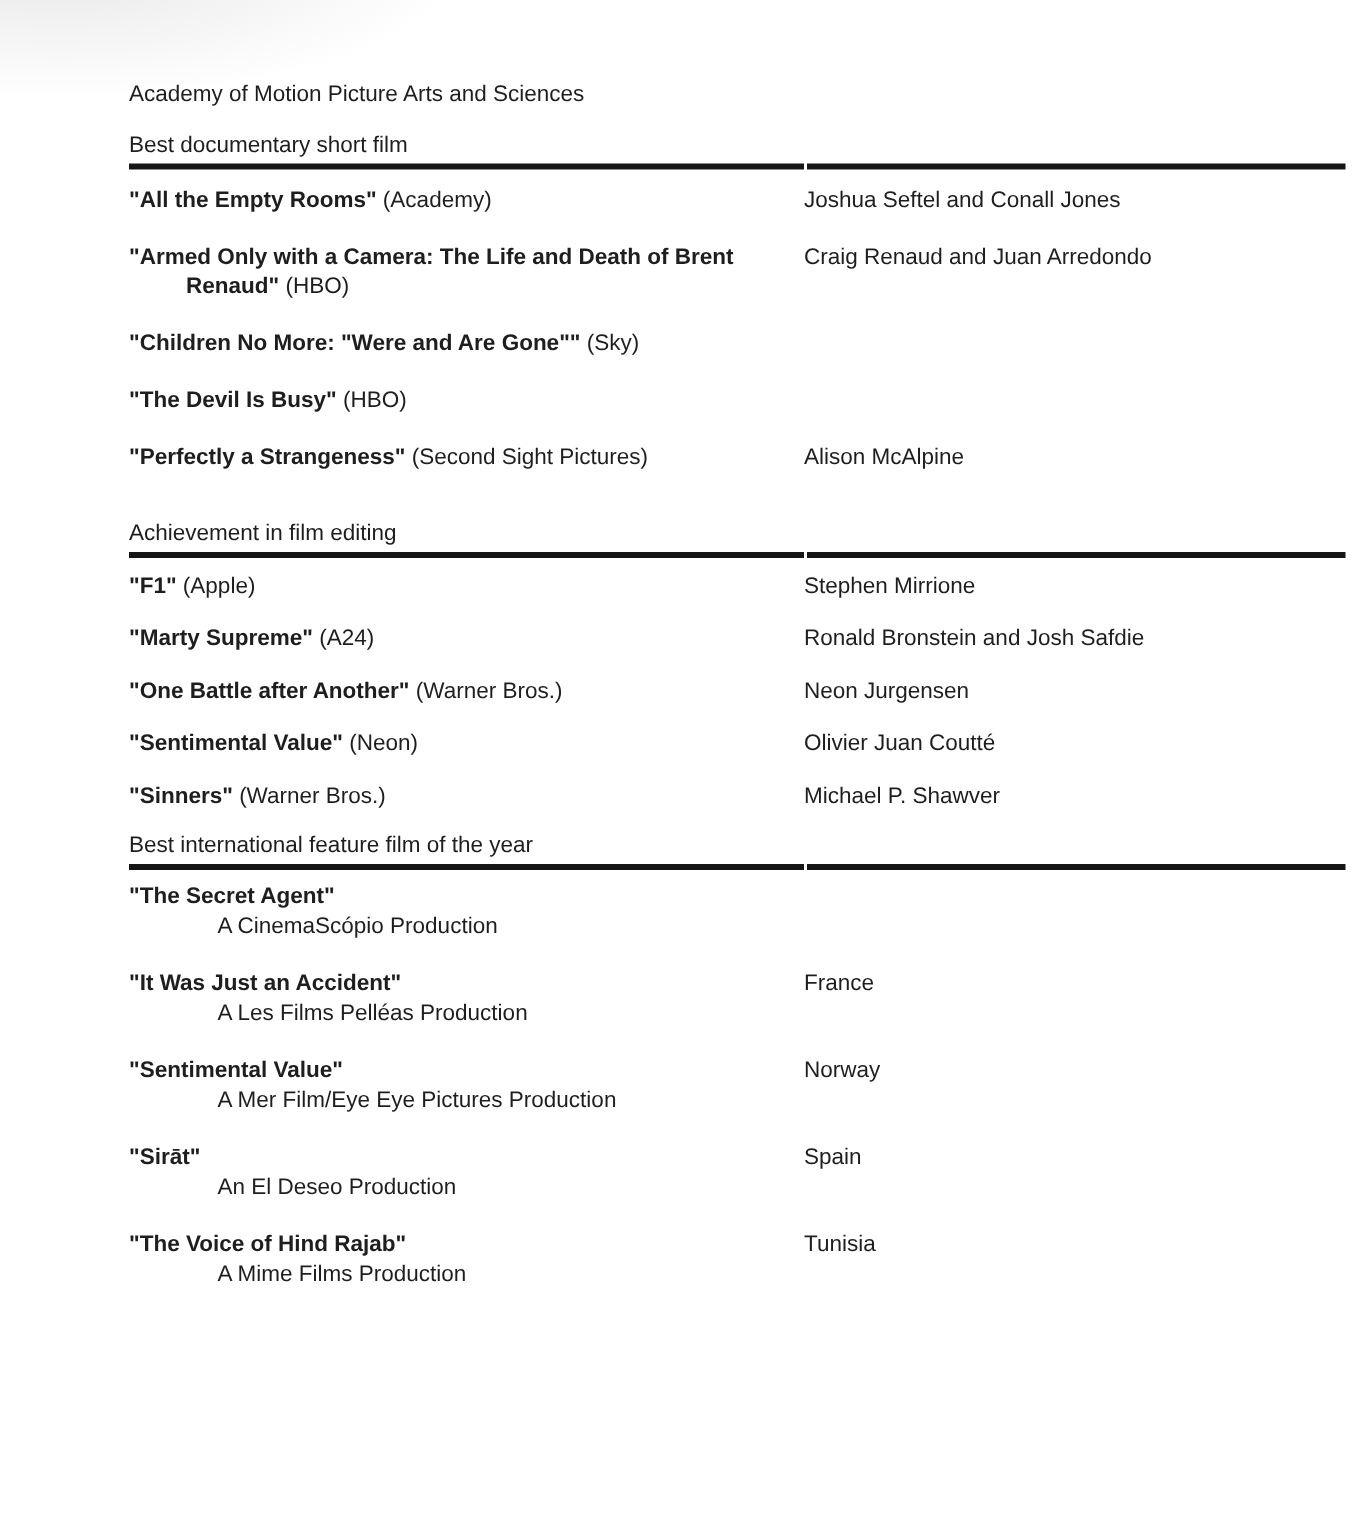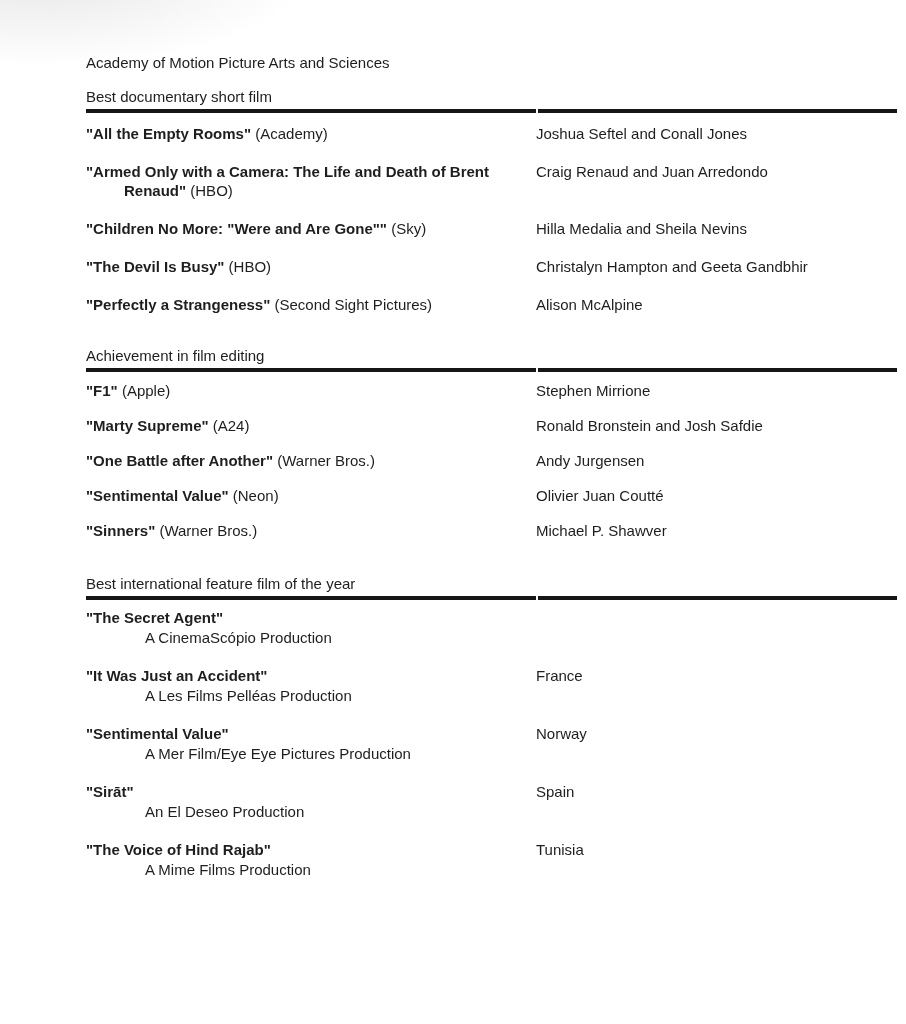--- a/index.html
+++ b/index.html
@@ -34,21 +34,21 @@
     padding-bottom: 3px;
   }
   .sec-head-right {
     flex: 1;
     border-bottom: 4px solid #161616;
   }
   .sec-title { font-size: 15px; line-height: 19px; display: inline-block; }
 
   #sections section:nth-child(1) { margin-top: 15px; }
   #sections section:nth-child(2) { margin-top: 32px; }
-  #sections section:nth-child(3) { margin-top: 34px; }
+  #sections section:nth-child(3) { margin-top: 14px; }
 
   .row { display: flex; }
   .c-left { width: 450px; padding-right: 10px; }
   .c-right { flex: 1; font-size: 15px; line-height: 19px; }
 
   .film {
     font-size: 15px;
     line-height: 19px;
     font-weight: bold;
     padding-left: 38px;
@@ -101,29 +101,27 @@
 
     </div>
     <div class="c-right">Craig Renaud and Juan Arredondo</div>
   </div>
 
   <div class="row">
     <div class="c-left">
       <p class="film"><span class="film-title">"Children No More: "Were and Are Gone""</span><span class="film-suffix"> (Sky)</span></p>
 
     </div>
-    <div class="c-right">Hilla Medalia and Sheila Nevins</div>
   </div>
 
   <div class="row">
     <div class="c-left">
       <p class="film"><span class="film-title">"The Devil Is Busy"</span><span class="film-suffix"> (HBO)</span></p>
 
     </div>
-    <div class="c-right">Christalyn Hampton and Geeta Gandbhir</div>
   </div>
 
   <div class="row">
     <div class="c-left">
       <p class="film"><span class="film-title">"Perfectly a Strangeness"</span><span class="film-suffix"> (Second Sight Pictures)</span></p>
 
     </div>
     <div class="c-right">Alison McAlpine</div>
   </div>
 </div>
@@ -151,21 +149,21 @@
 
     </div>
     <div class="c-right">Ronald Bronstein and Josh Safdie</div>
   </div>
 
   <div class="row">
     <div class="c-left">
       <p class="film"><span class="film-title">"One Battle after Another"</span><span class="film-suffix"> (Warner Bros.)</span></p>
 
     </div>
-    <div class="c-right">Andy Jurgensen</div>
+    <div class="c-right">Neon Jurgensen</div>
   </div>
 
   <div class="row">
     <div class="c-left">
       <p class="film"><span class="film-title">"Sentimental Value"</span><span class="film-suffix"> (Neon)</span></p>
 
     </div>
     <div class="c-right">Olivier Juan Coutté</div>
   </div>
 

